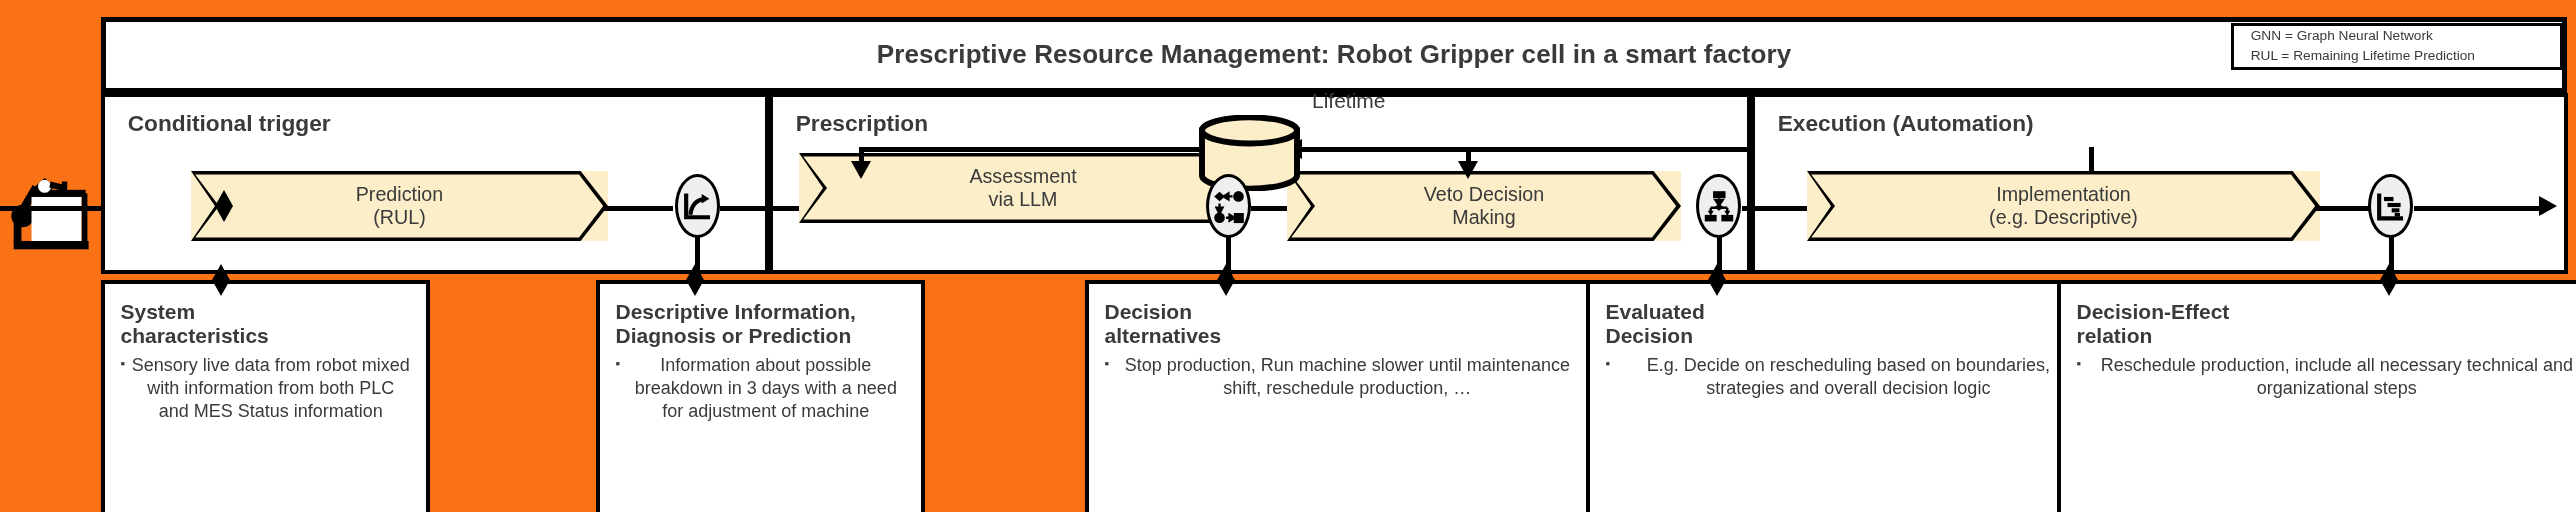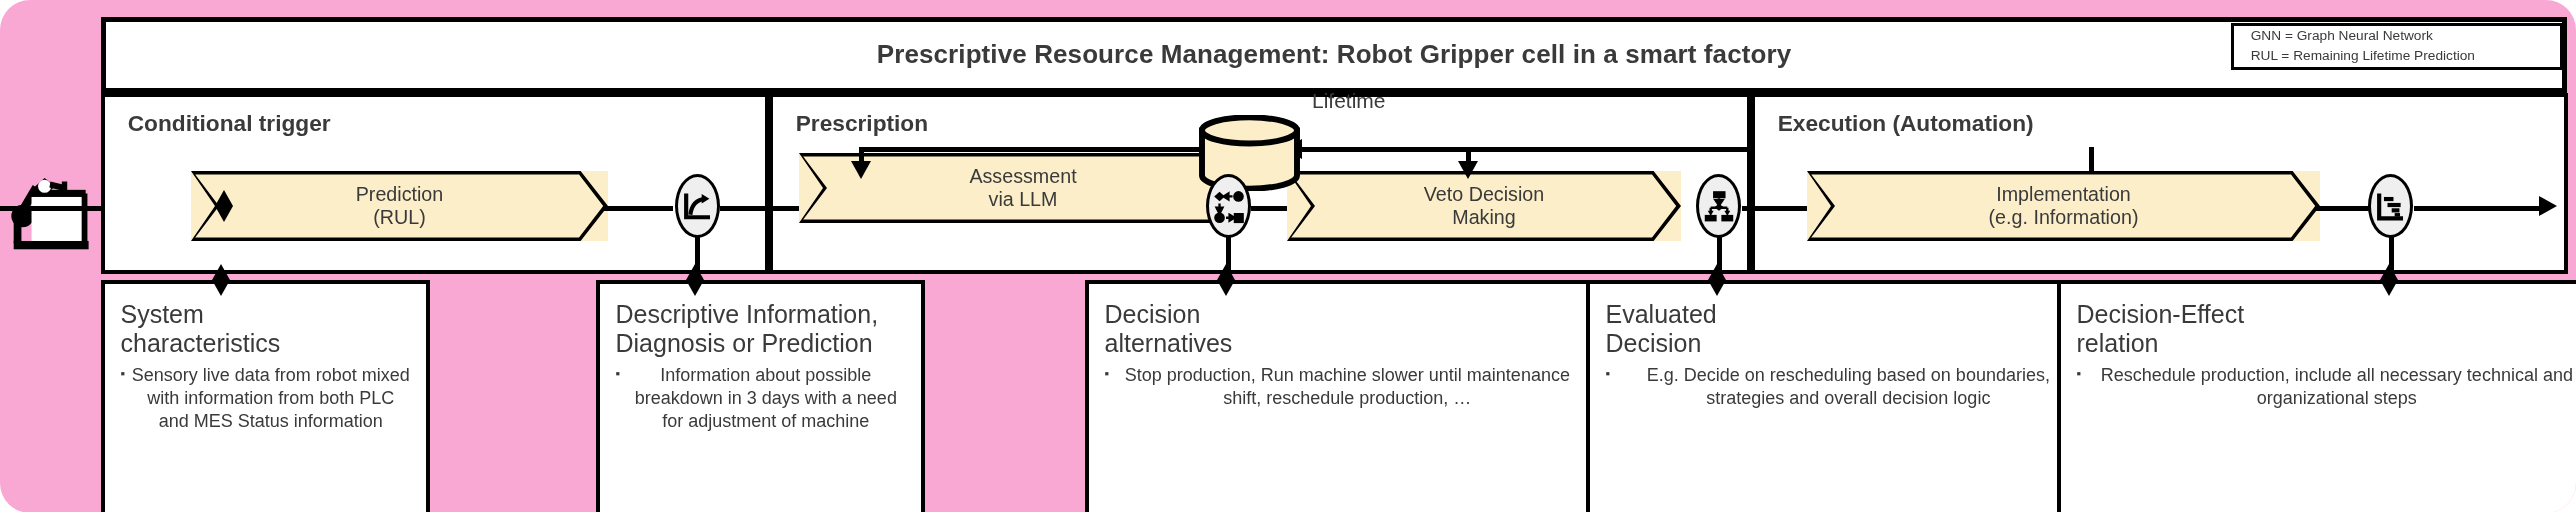--- a/index.html
+++ b/index.html
@@ -1,17 +1,17 @@
 <!DOCTYPE html>
 <html style="font-size:9.5px"><head>
 <meta charset="utf-8">
 <style>
   html,body{margin:0;padding:0;background:#ffffff;}
   body{font-family:"Liberation Sans","DejaVu Sans",sans-serif;}
-  #stage{position:relative;width:2576px;height:513px;background:#f9a8d4;overflow:hidden;border-radius:30px;}
+  #stage{position:relative;width:2576px;height:513px;background:#f97316;overflow:hidden;}
 
   
   .abs{position:absolute;box-sizing:border-box;}
 
   
   #outer-frame{left:101px;top:16.7px;width:2466px;height:76px;border:5.4px solid #000;background:#fff;}
   #main-title{left:101px;top:16.7px;width:2466px;height:76px;display:flex;align-items:center;justify-content:center;
               font-size:26px;font-weight:bold;color:#3a3a3a;letter-spacing:0.1px;}
   #legend-box{right:13px;top:22.7px;width:332px;height:47px;border:3px solid #000;background:#fff;
               display:flex;flex-direction:column;justify-content:center;padding-left:16.7px;}
@@ -56,21 +56,21 @@
 
   
   #graphdb-cyl{position:absolute;left:1197px;top:115px;width:105px;height:76px;z-index:5;}
   #graphdb-label{position:absolute;left:1312px;top:89px;font-size:21px;color:#3a3a3a;}
 
   
   #robot-icon{position:absolute;left:4.8px;top:172px;width:103px;height:88px;}
 
   
   .desc{position:absolute;top:280px;height:224px;border:4.8px solid #000;background:#fff;padding:15.5px 15.5px 0 15.5px;}
-  .desc-title{font-size:25px;font-weight:normal;color:#3a3a3a;line-height:1.16;margin-bottom:6px;white-space:pre-line;}
+  .desc-title{font-size:21px;font-weight:bold;color:#3a3a3a;line-height:1.16;margin-bottom:6px;white-space:pre-line;}
   .desc-body{display:flex;gap:6px;font-size:18px;color:#3a3a3a;line-height:1.28;}
   .desc-bullet{flex:0 0 auto;font-size:13px;line-height:1.55;color:#3a3a3a;}
   .desc-text{flex:1 1 auto;text-align:center;}
 </style>
 </head>
 <body>
 
 <div id="stage">
 
   <div class="abs" id="outer-frame"></div>
@@ -207,21 +207,21 @@
   <div class="hline abs" style="left:1751px;top:206px;width:74px;"></div>
   <div class="arrow-r abs" style="left:1823px;top:196px;"></div>
 
   <div class="vline abs" style="left:2089px;top:147px;height:30px;"></div>
 
   <div class="chev abs" style="left:1807px;top:171px;width:513px;padding-left:8px;">
     <div class="chev-shape"></div>
     <div class="chev-outline"></div>
     <div class="chev-label">
       <span>Implementation</span>
-      <span>(e.g. Information)</span>
+      <span>(e.g. Descriptive)</span>
     </div>
   </div>
 
   <div class="hline abs" style="left:2315px;top:206px;width:55px;"></div>
 
   <div class="badge abs" style="left:2368px;top:174px;">
     <svg width="31" height="31" viewBox="0 0 52 52">
       <path d="M7 4 v42 h40" stroke="#000" stroke-width="7" fill="none"></path>
       <rect x="15" y="10" width="16" height="7" fill="#000"></rect>
       <rect x="21" y="20" width="22" height="7" fill="#000"></rect>

